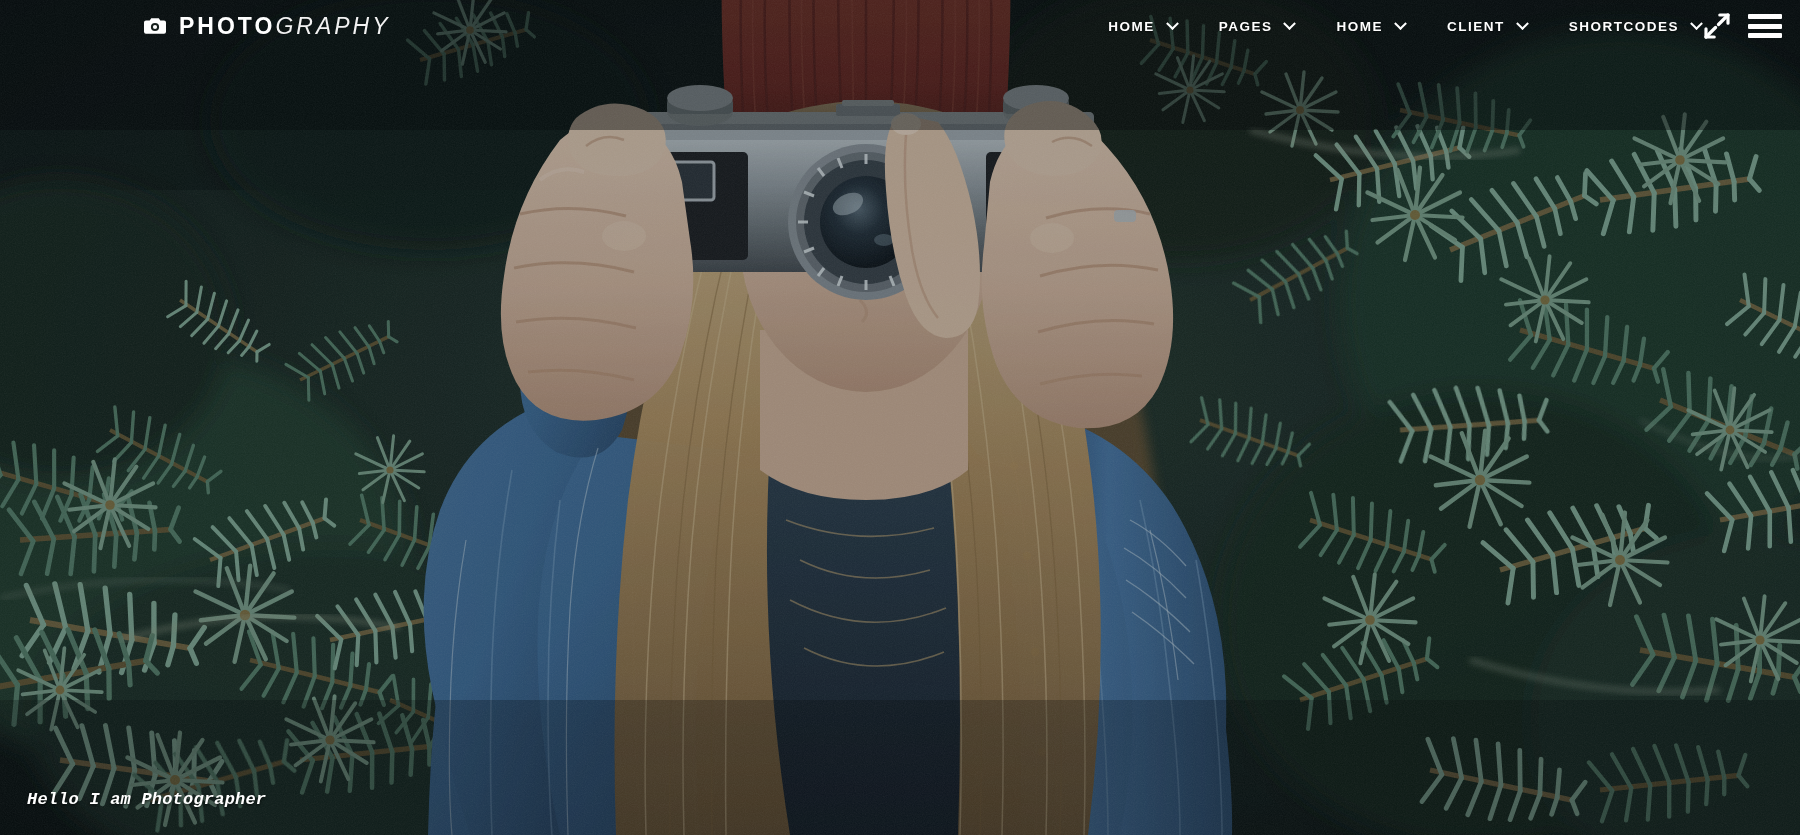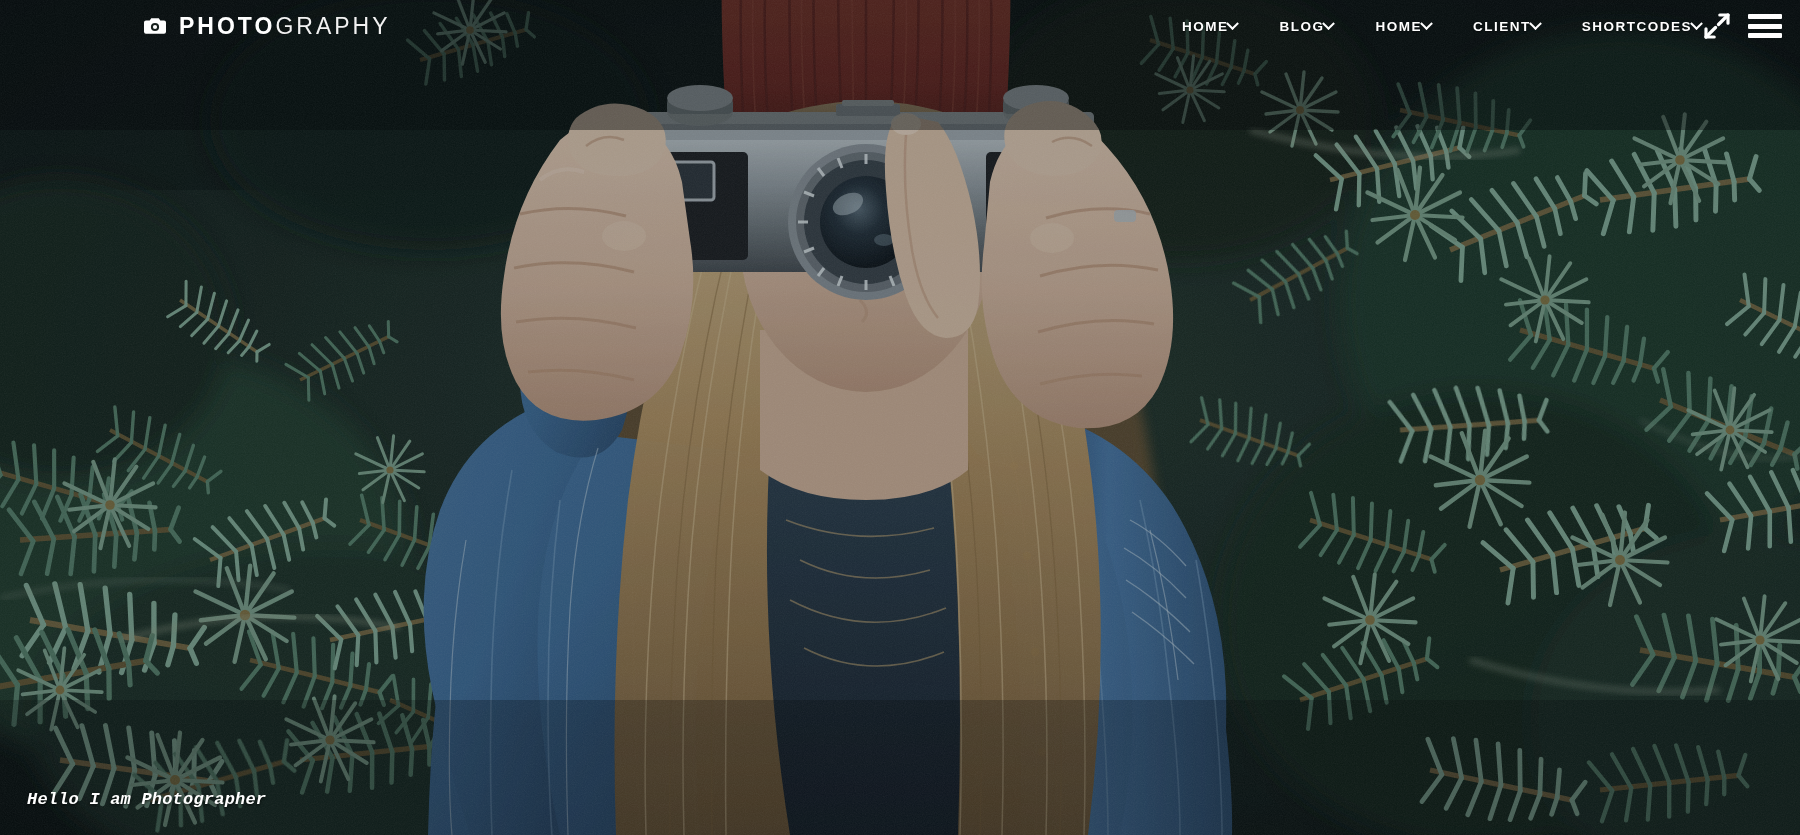--- a/index.html
+++ b/index.html
@@ -39,29 +39,29 @@
   }
   #logo .cam {
     display:block; width:24px; height:18px;
   }
   #logo .wordmark {
     font-size:23px; letter-spacing:3.0px;
     line-height:1; color:#ffffff; white-space:nowrap;
     display:flex;
   }
   #logo .w-bold   { font-weight:bold; }
-  #logo .w-light  { font-weight:300; color:#f2f2f2; }
+  #logo .w-light  { font-weight:300; color:#f2f2f2;font-style:italic; }
 
   #nav {
     position:absolute; right:78px; top:0;
     height:52px;
     display:flex; align-items:center; gap:0px;
   }
   .nav-item {
-    display:flex; align-items:center; gap:0;
+    display:flex; align-items:center; gap:13px;
     padding:0 21px; height:52px;
     color:#ffffff; font-size:13.5px; font-weight:bold;
     letter-spacing:1.5px; white-space:nowrap;
     cursor:pointer; text-decoration:none;
     text-shadow:0 1px 2px rgba(0,0,0,.55);
   }
   .chev {
     display:inline-block;
     width:9px; height:9px;
     border-right:2px solid #fff;
@@ -578,21 +578,21 @@
           <span class="w-light">GRAPHY</span>
       </span>
     </a>
 
     <nav id="nav">
       <a class="nav-item" href="#">
         <span>HOME</span>
         <i class="chev"></i>
       </a>
       <a class="nav-item" href="#">
-        <span>BLOG</span>
+        <span>PAGES</span>
         <i class="chev"></i>
       </a>
       <a class="nav-item" href="#">
         <span>HOME</span>
         <i class="chev"></i>
       </a>
       <a class="nav-item" href="#">
         <span>CLIENT</span>
         <i class="chev"></i>
       </a>

